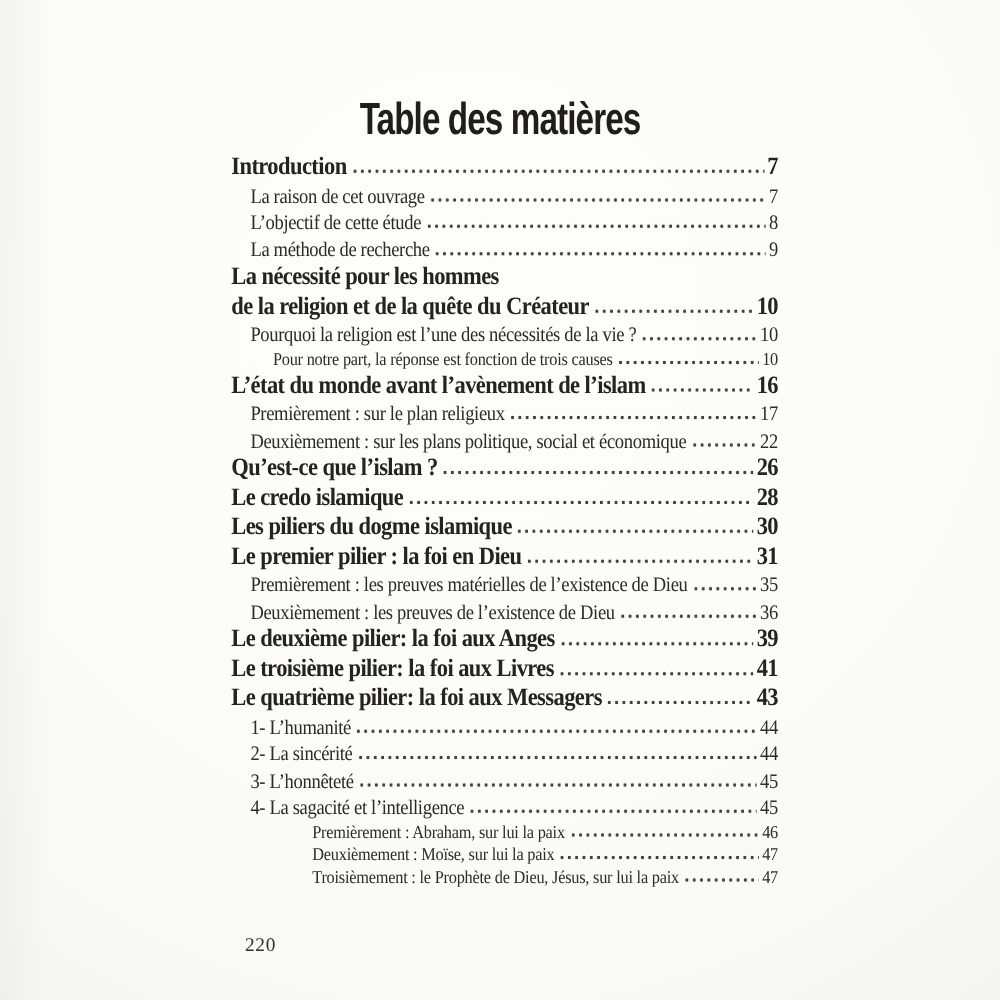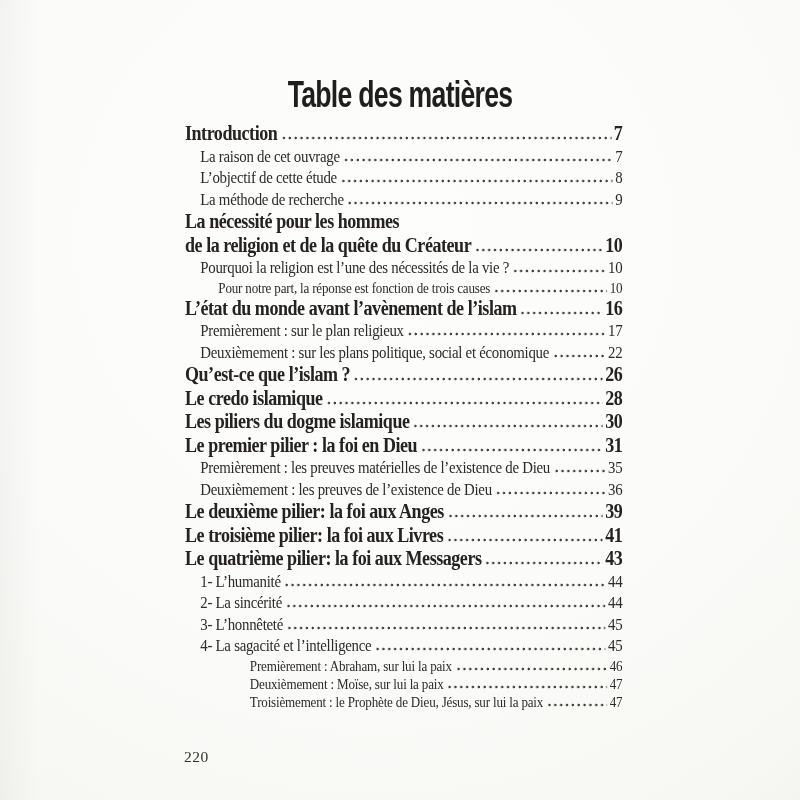--- a/index.html
+++ b/index.html
@@ -43,21 +43,21 @@
   }
   .row .pagenum { white-space:nowrap; flex:0 0 auto; }
   .st-bold    { font-weight:bold; font-size:20px;   line-height:23.5px; letter-spacing:-0.5px; color:#262220; }
   .st-regular { font-size:16.5px; line-height:21.5px; letter-spacing:-0.3px; }
   .st-small   { font-size:14.5px; line-height:18px;   letter-spacing:-0.2px; }
   .ind-0 { padding-left:0; }
   .ind-1 { padding-left:17px; }
   .ind-2 { padding-left:37px; }
   .ind-3 { padding-left:72px; }
   .folio {
-    position:absolute; left:184px; top:748px;
+    position:absolute; left:196px; top:748px;
     font-size:15.5px; letter-spacing:0.5px; color:#33302d;
   }
 </style>
 </head>
 <body>
 
 <div class="page">
   <h1 class="title">Table des matières</h1>
   <div class="toc" id="toc">
       <div class="row st-bold ind-0">

